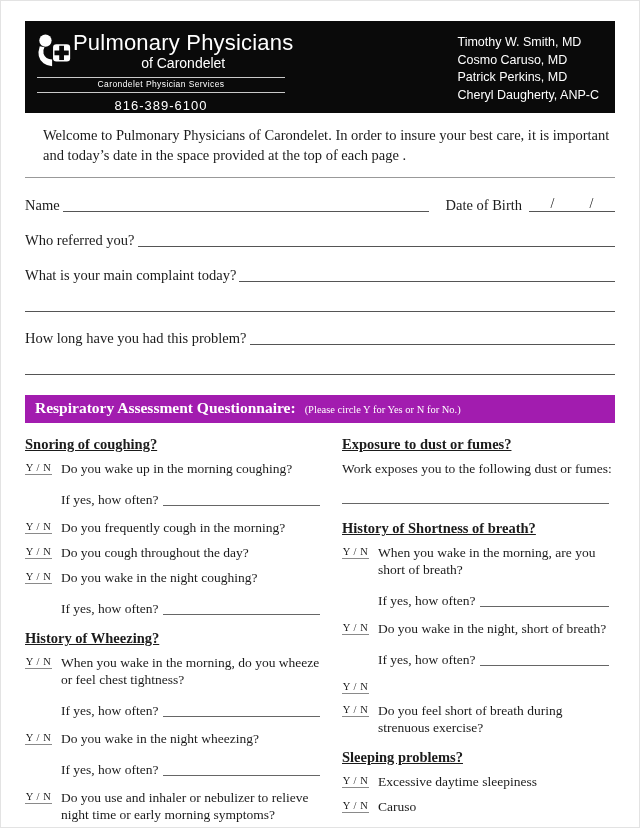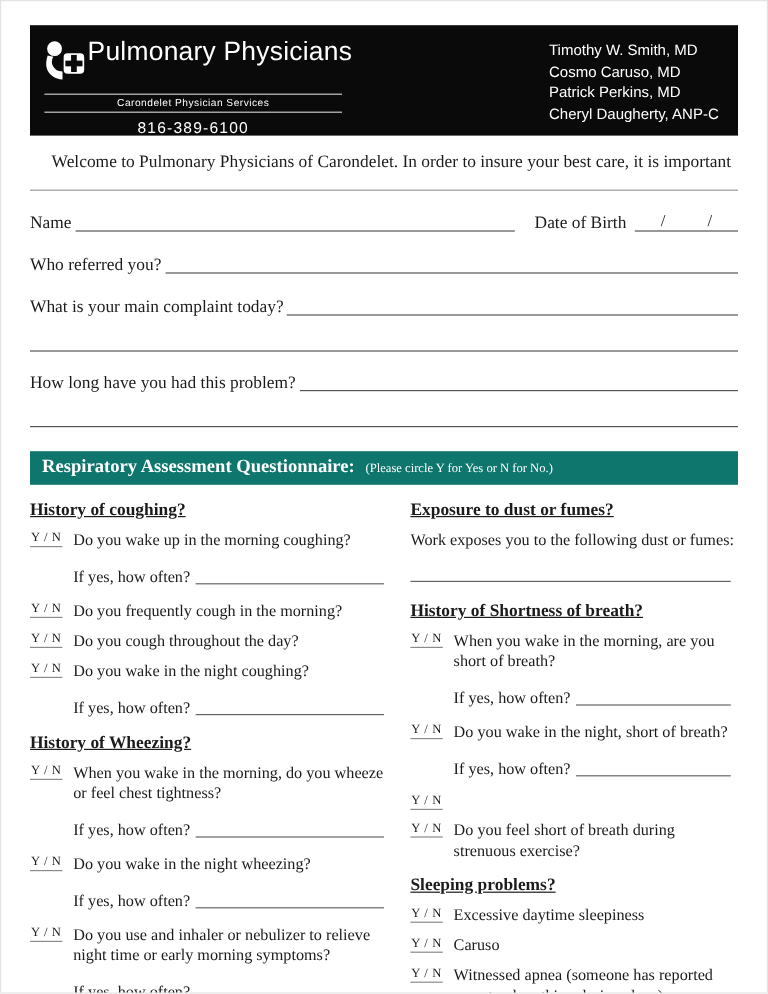--- a/index.html
+++ b/index.html
@@ -47,21 +47,21 @@
   .fill { flex: 1; border-bottom: 1px solid #555; height: 0; margin: 0 0 2px 3px; }
   .blank-row { border-bottom: 1px solid #555; height: 0; margin-top: 27px; }
   .dob-group { display: flex; align-items: flex-end; flex: 0 0 auto; margin-left: 16px; }
   .dob-line {
     width: 86px; border-bottom: 1px solid #555; margin-left: 7px; margin-bottom: 2px;
     display: flex; justify-content: space-around; font-size: 14px; line-height: 15px; padding: 0 4px;
   }
 
   
   .section-bar {
-    background: #0f766e; color: #fff; margin-top: 20px;
+    background: #a21caf; color: #fff; margin-top: 20px;
     padding: 4px 10px 6px; display: flex; align-items: baseline;
   }
   .bar-title { font-weight: bold; font-size: 15.5px; }
   .bar-instr { font-size: 10.5px; margin-left: 9px; }
 
   
   .columns { display: grid; grid-template-columns: 301px 1fr; column-gap: 16px; margin-top: 13px; }
   .q-section:first-child .q-heading { margin-top: 0; }
   .q-heading { font-weight: bold; font-size: 14.5px; text-decoration: underline; margin: 13px 0 7px; }
   .q-item { margin-bottom: 8px; }
@@ -86,37 +86,39 @@
         <svg width="38" height="38" viewBox="0 0 40 40" aria-hidden="true">
           <circle cx="11" cy="9" r="6.5" fill="#ffffff"></circle>
           <path d="M 5 15 Q 1 27 9 33 Q 13 36 18 36 L 18 29 Q 11 29 9 23 Q 8 19 10 16 Z" fill="#ffffff"></path>
           <rect x="19" y="13" width="18" height="18" rx="3.5" fill="#ffffff"></rect>
           <rect x="25.5" y="14.5" width="5" height="15" fill="#0a0a0a"></rect>
           <rect x="20.5" y="19.5" width="15" height="5" fill="#0a0a0a"></rect>
         </svg>
       </span>
       <span class="brand-text">
         <div class="clinic-name">Pulmonary Physicians</div>
+        <div class="clinic-sub">of Carondelet</div>
       </span>
     </div>
     <div class="hline"></div>
     <div class="services">Carondelet Physician Services</div>
     <div class="hline"></div>
     <div class="phone">816-389-6100</div>
   </div>
   <div class="header-right">
       <div class="provider">Timothy W. Smith, MD</div>
       <div class="provider">Cosmo Caruso, MD</div>
       <div class="provider">Patrick Perkins, MD</div>
       <div class="provider">Cheryl Daugherty, ANP-C</div>
     </div>
 </div>
 
 <p class="intro">
     <span class="intro-line">Welcome to Pulmonary Physicians of Carondelet. In order to insure your best care, it is important</span>
+    <span class="intro-line">and today’s date in the space provided at the top of each page .</span>
   </p>
 <div class="rule"></div>
 
 <div class="fields">
   <div class="frow">
     <span class="flabel">Name</span>
     <span class="fill"></span>
     <span class="dob-group">
       <span class="flabel">Date of Birth</span>
       <span class="dob-line">
@@ -142,21 +144,21 @@
 </div>
 
 <div class="section-bar">
   <span class="bar-title">Respiratory Assessment Questionnaire:</span>
   <span class="bar-instr">(Please circle Y for Yes or N for No.)</span>
 </div>
 
 <div class="columns">
   <div class="col">
       <div class="q-section">
-        <div class="q-heading">History of coughing?</div>
+        <div class="q-heading">Snoring of coughing?</div>
         <div class="q-item">
           <div class="q-row">
             <span class="yn">Y / N</span>
             <div class="q-text">Do you wake up in the morning coughing?</div>
           </div>
           <div class="followup">
             <span class="fu-label">If yes, how often?</span>
             <span class="fill"></span>
           </div>
         </div>

